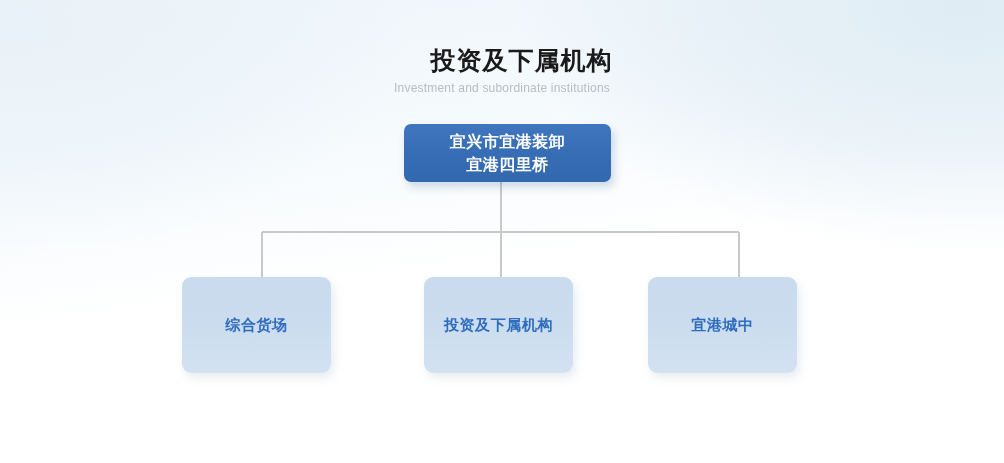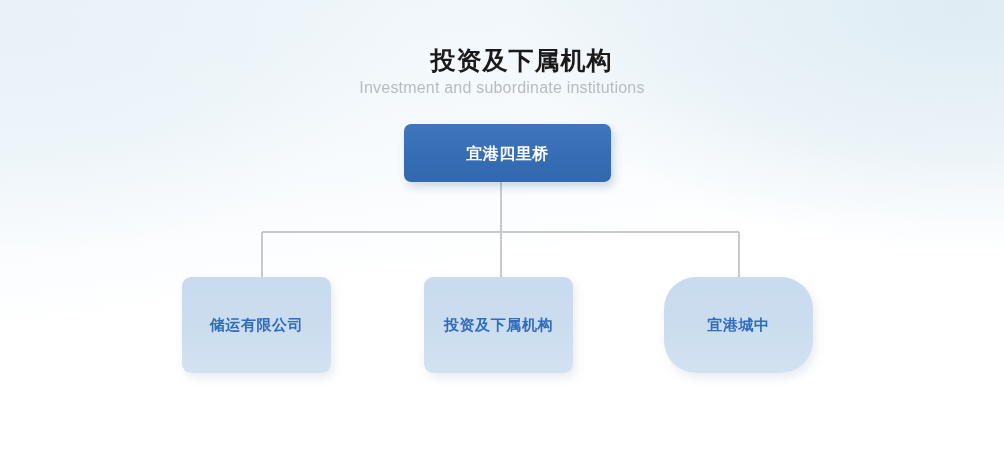--- a/index.html
+++ b/index.html
@@ -31,21 +31,21 @@
   .heading-title {
     font-size: 25px;
     font-weight: bold;
     color: #1a1a1a;
     letter-spacing: 1px;
     line-height: 32px;
     margin-left: 39px;
   }
   .heading-sub {
     margin-top: 3px;
-    font-size: 16px;
+    font-size: 12px;
     color: #b6bcc2;
     letter-spacing: 0.2px;
     line-height: 18px;
     font-weight: normal;
   }
 
   
   .connectors {
     position: absolute;
     left: 0;
@@ -91,21 +91,21 @@
   }
   .node-child .node-line {
     color: #2e6cbd;
     font-size: 15px;
     font-weight: bold;
     line-height: 32px;
     letter-spacing: 0.6px;
   }
   #child-0 { left: 182px; }
   #child-1 { left: 424px; }
-  #child-2 { left: 664px; border-radius: 32px; }
+  #child-2 { left: 648px; }
 </style>
 </head>
 <body>
 
 <div id="page">
 
   <div class="heading">
     <div class="heading-title">投资及下属机构</div>
     <div class="heading-sub">Investment and subordinate institutions</div>
   </div>
@@ -114,25 +114,26 @@
     <g stroke="#c9c9c9" stroke-width="2.5" fill="none" shape-rendering="crispEdges">
       <line x1="501" y1="182" x2="501" y2="232"></line>
       <line x1="262" y1="232" x2="739" y2="232"></line>
       <line x1="262" y1="232" x2="262" y2="278"></line>
       <line x1="501" y1="232" x2="501" y2="278"></line>
       <line x1="739" y1="232" x2="739" y2="278"></line>
     </g>
   </svg>
 
   <div class="node node-root" id="root">
+    <div class="node-line">宜兴市宜港装卸</div>
     <div class="node-line">宜港四里桥</div>
   </div>
 
   <div class="node node-child" id="child-0">
-    <div class="node-line">储运有限公司</div>
+    <div class="node-line">综合货场</div>
   </div>
 
   <div class="node node-child" id="child-1">
     <div class="node-line">投资及下属机构</div>
   </div>
 
   <div class="node node-child" id="child-2">
     <div class="node-line">宜港城中</div>
   </div>
 

